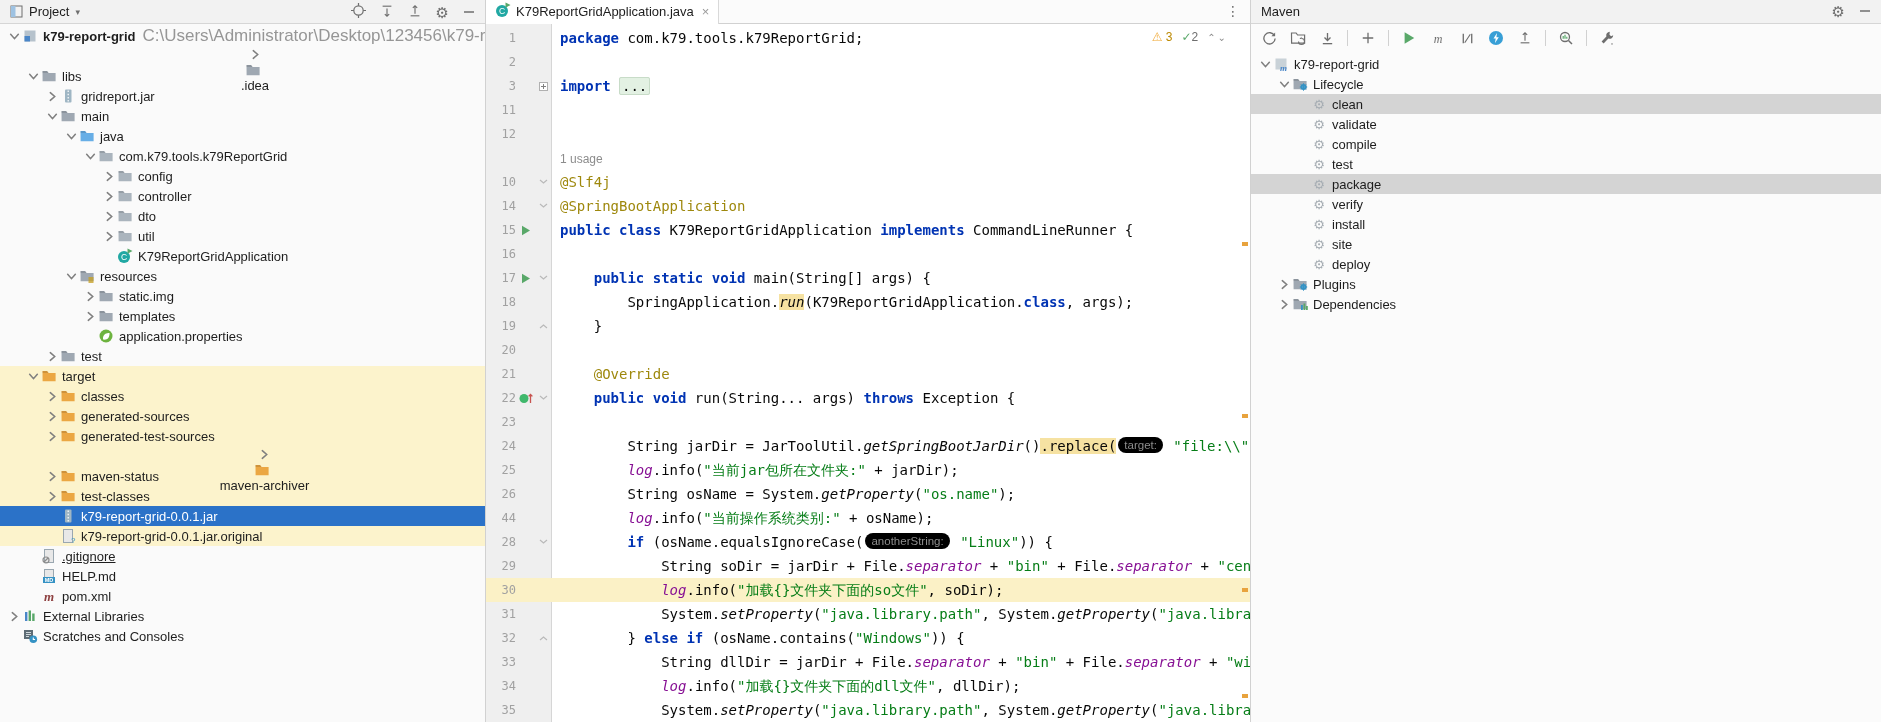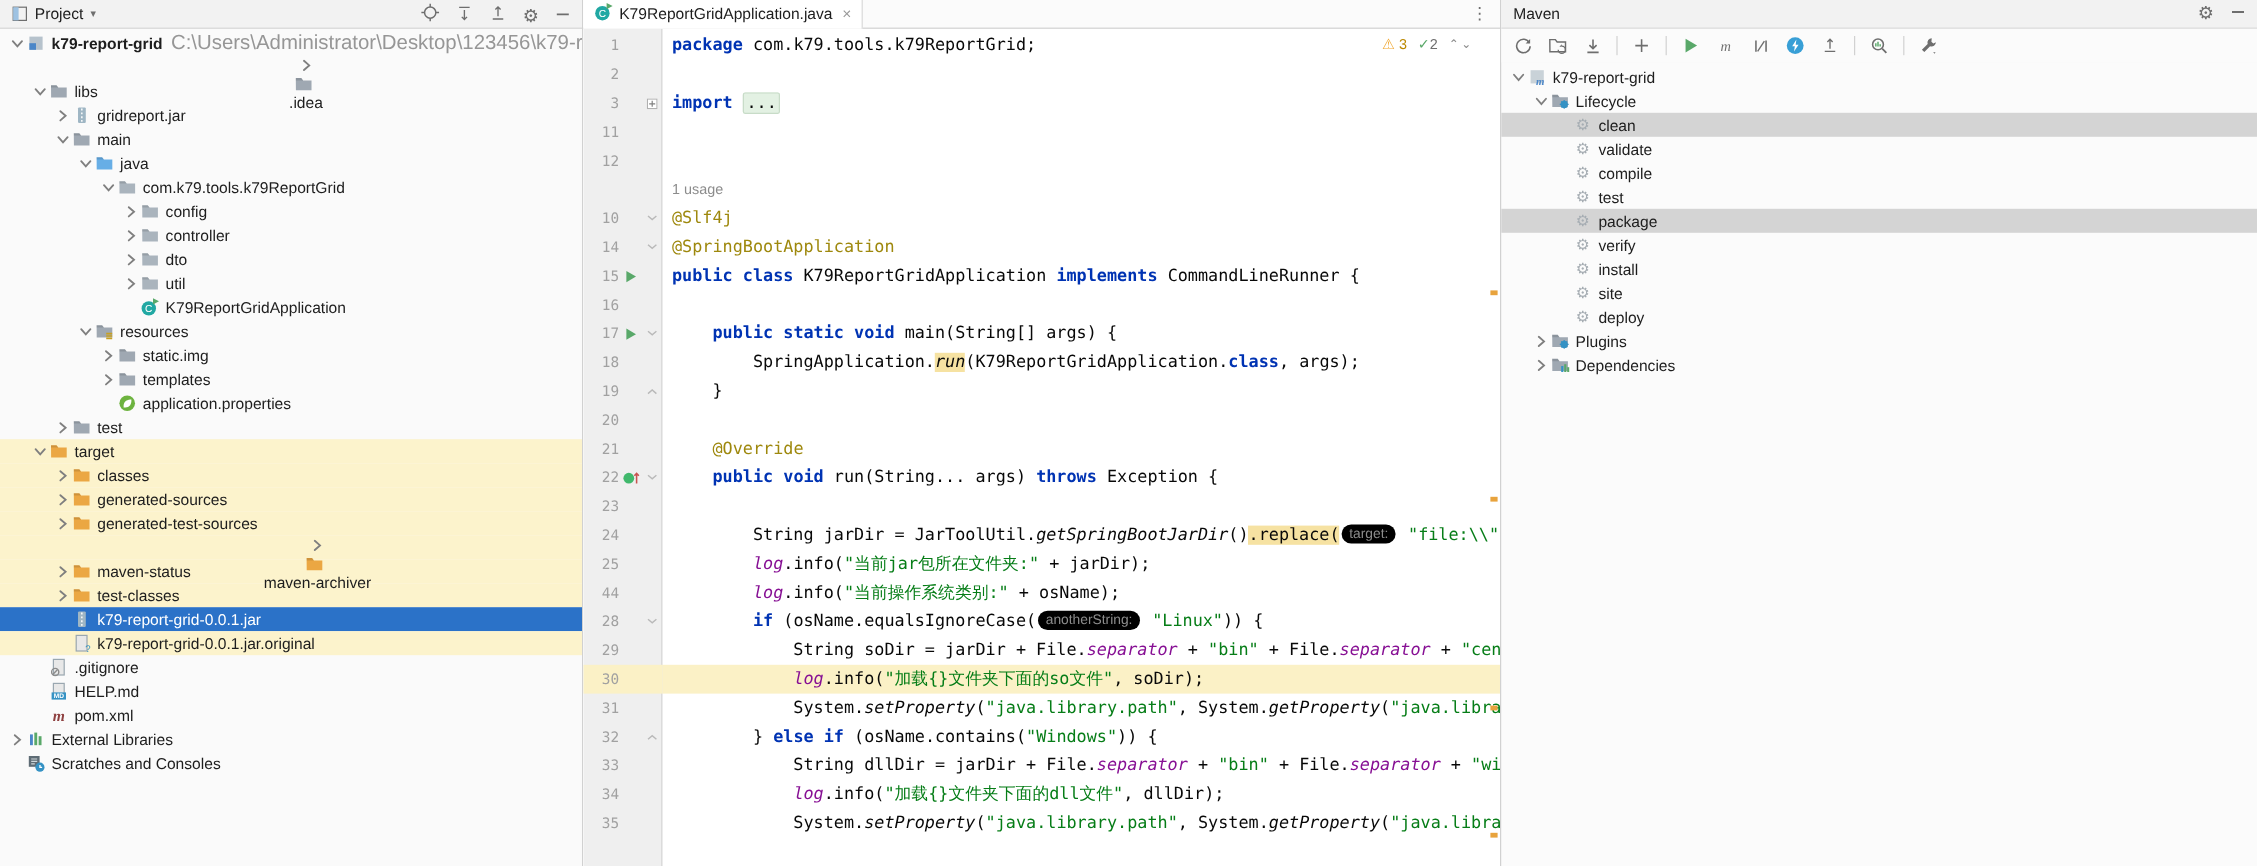--- a/index.html
+++ b/index.html
@@ -462,21 +462,21 @@
         <div class="trow excluded" style="padding-left: 44px;">
           <span class="chev"></span>
           <span class="ticon">
             <svg width="16" height="16" viewBox="0 0 16 16">
               <rect x="3.5" y="1.5" width="9" height="13" fill="#e8e8e8" stroke="#9aa7b0"></rect>
               <text x="11" y="15" font-size="8" fill="#3592c4" font-family="sans-serif">?</text>
             </svg>
           </span>
           <span class="lbl">k79-report-grid-0.0.1.jar.original</span>
         </div>
-        <div class="trow" style="padding-left: 25px;">
+        <div class="trow" style="padding-left: 25px; text-decoration: underline;">
           <span class="chev"></span>
           <span class="ticon">
             <svg width="16" height="16" viewBox="0 0 16 16">
               <rect x="3.5" y="1.5" width="9" height="13" fill="#e8e8e8" stroke="#9aa7b0"></rect>
               <circle cx="5" cy="12" r="3" fill="none" stroke="#8c8c8c" stroke-width="1.2"></circle>
               <path d="M3 14l4-4" stroke="#8c8c8c" stroke-width="1.2"></path>
             </svg>
           </span>
           <span class="lbl">.gitignore</span>
         </div>
@@ -731,20 +731,28 @@
           <div class="crow">
             <span class="gut">
               <span class="ln">25</span>
               <span class="gi"></span>
               <span class="fm"></span>
             </span>
             <span class="ct"><span>        </span><span class="sf">log</span><span>.info(</span><span class="s">"当前jar包所在文件夹:"</span><span> + jarDir);</span></span>
           </div>
           <div class="crow">
             <span class="gut">
+              <span class="ln">26</span>
+              <span class="gi"></span>
+              <span class="fm"></span>
+            </span>
+            <span class="ct"><span>        String osName = System.</span><span class="m">getProperty</span><span>(</span><span class="s">"os.name"</span><span>);</span></span>
+          </div>
+          <div class="crow">
+            <span class="gut">
               <span class="ln">44</span>
               <span class="gi"></span>
               <span class="fm"></span>
             </span>
             <span class="ct"><span>        </span><span class="sf">log</span><span>.info(</span><span class="s">"当前操作系统类别:"</span><span> + osName);</span></span>
           </div>
           <div class="crow">
             <span class="gut">
               <span class="ln">28</span>
               <span class="gi"></span>

